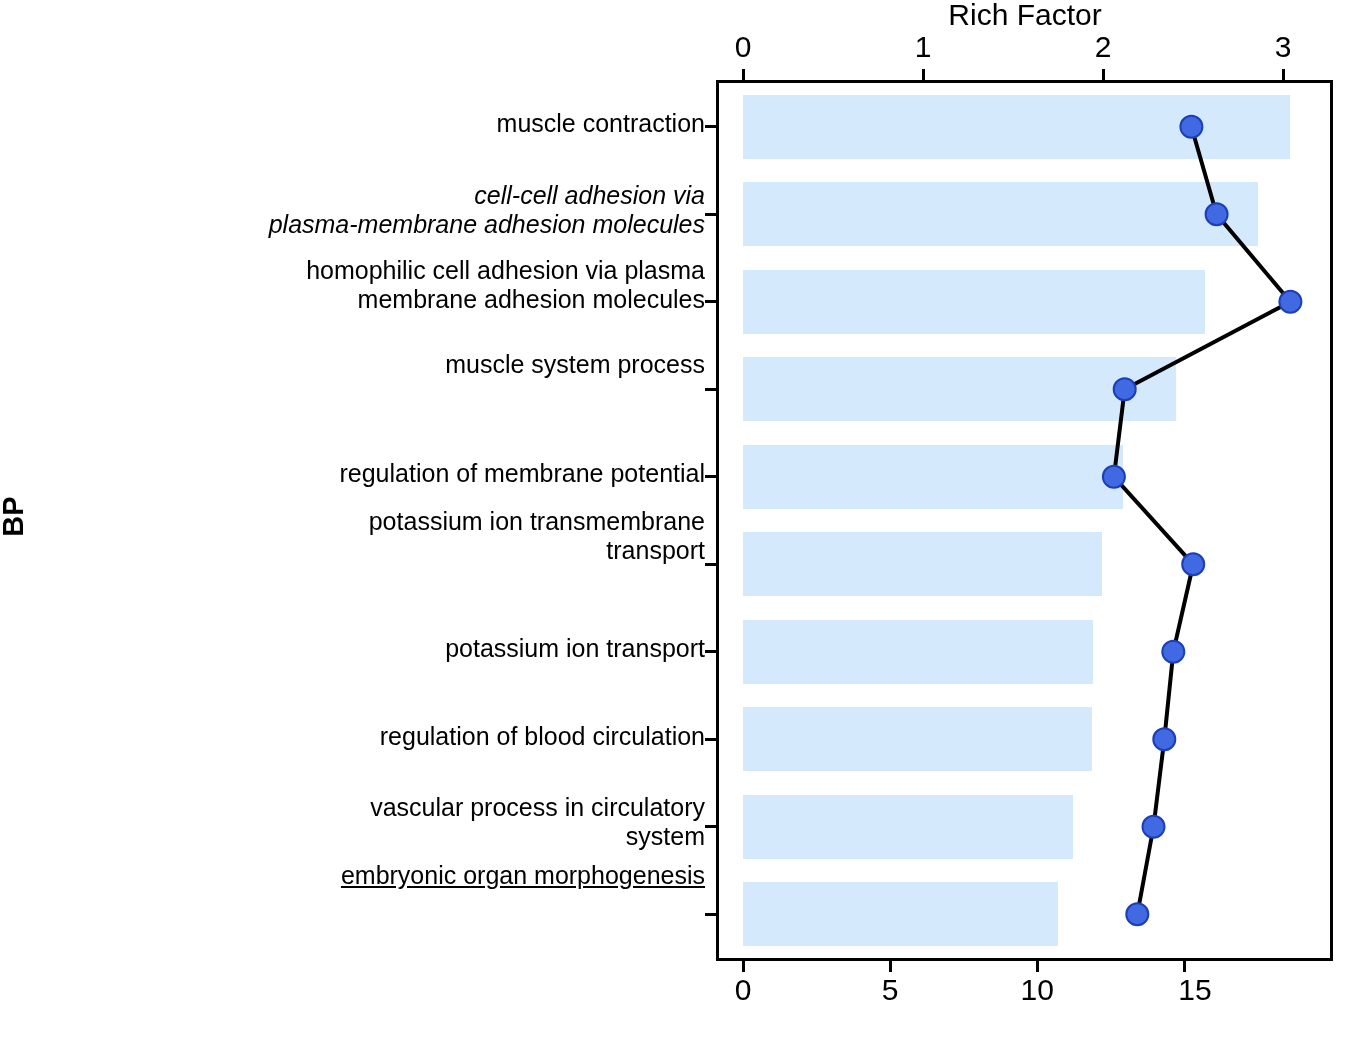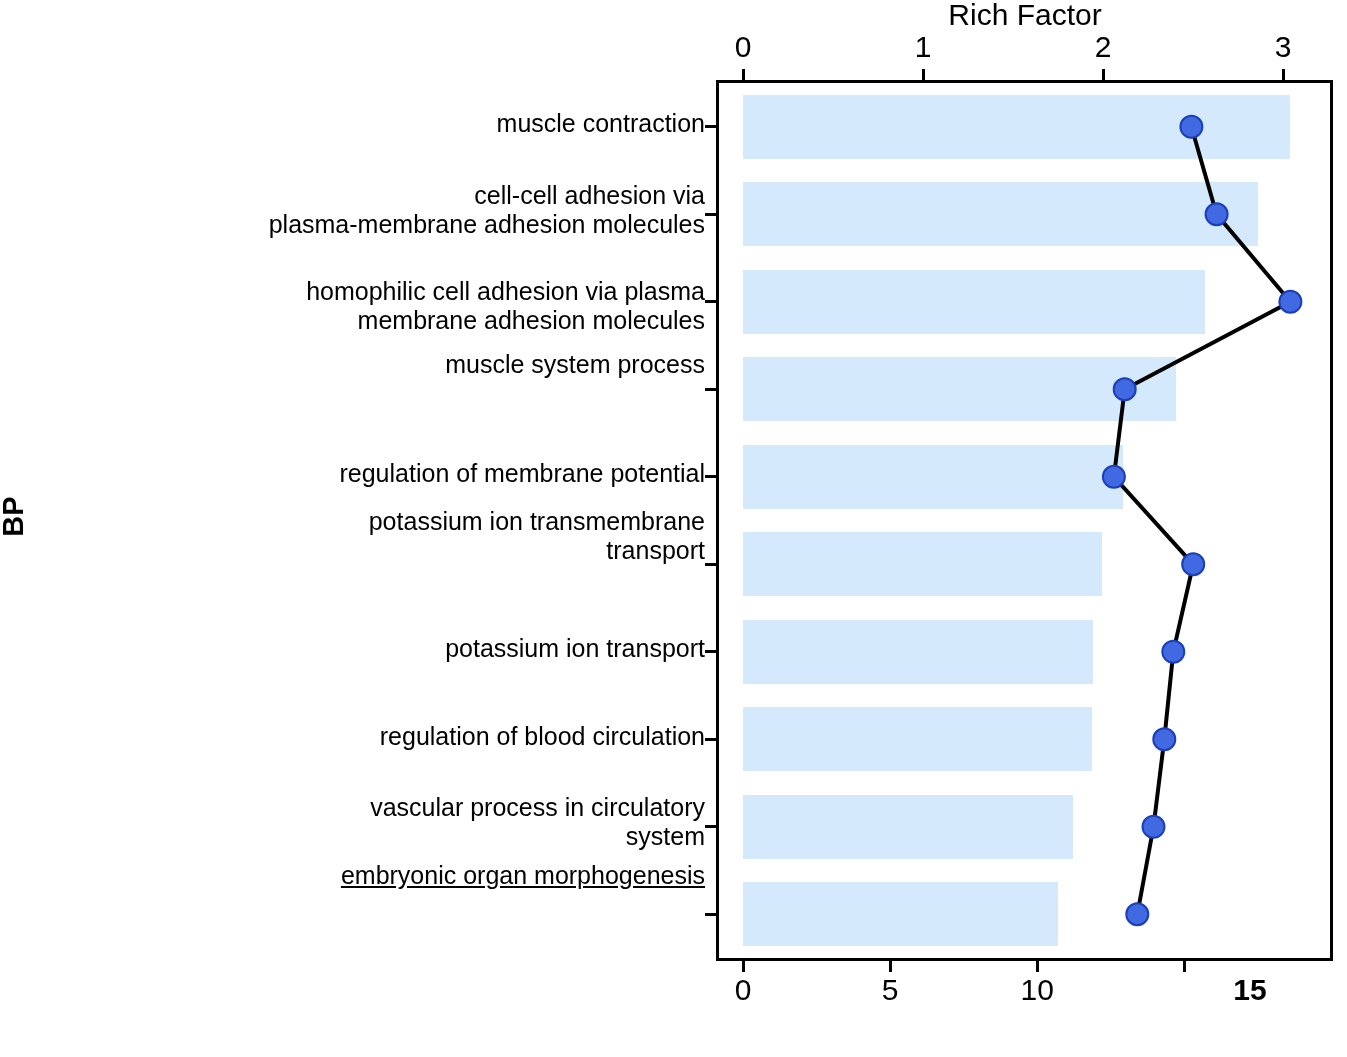--- a/index.html
+++ b/index.html
@@ -136,41 +136,41 @@
     </div>
 
   <div id="bottom-ticks">
       <div class="tick" style="left: 741.5px; top: 961px;"></div>
       <div class="tick-label" style="left: 743px; top: 973px;">0</div>
       <div class="tick" style="left: 888.618px; top: 961px;"></div>
       <div class="tick-label" style="left: 890.118px; top: 973px;">5</div>
       <div class="tick" style="left: 1035.74px; top: 961px;"></div>
       <div class="tick-label" style="left: 1037.24px; top: 973px; text-align: center;">10</div>
       <div class="tick" style="left: 1182.85px; top: 961px;"></div>
-      <div class="tick-label" style="left: 1250px; top: 973px; font-weight: bold;">15</div>
+      <div class="tick-label" style="left: 1195px; top: 973px;">15</div>
     </div>
 
   <div id="cat-ticks">
       <div class="ytick" style="top: 125.25px;"></div>
       <div class="ytick" style="top: 212.75px;"></div>
       <div class="ytick" style="top: 300.25px;"></div>
       <div class="ytick" style="top: 387.75px;"></div>
       <div class="ytick" style="top: 475.25px;"></div>
       <div class="ytick" style="top: 562.75px;"></div>
       <div class="ytick" style="top: 650.25px;"></div>
       <div class="ytick" style="top: 737.75px;"></div>
       <div class="ytick" style="top: 825.25px;"></div>
       <div class="ytick" style="top: 912.75px;"></div>
     </div>
 
   <div id="cat-labels">
       <div class="cat-label-box" style="top: 109.09px;">muscle contraction</div>
-      <div class="cat-label-box" style="top: 180.93px;">cell-cell adhesion via
+      <div class="cat-label-box" style="top: 180.93px; font-style: italic;">cell-cell adhesion via
 plasma-membrane adhesion molecules</div>
-      <div class="cat-label-box" style="top: 277px;">homophilic cell adhesion via plasma
+      <div class="cat-label-box" style="top: 256px;">homophilic cell adhesion via plasma
 membrane adhesion molecules</div>
       <div class="cat-label-box" style="top: 350px;">muscle system process</div>
       <div class="cat-label-box" style="top: 459.09px;">regulation of membrane potential</div>
       <div class="cat-label-box" style="top: 507px;">potassium ion transmembrane
 transport</div>
       <div class="cat-label-box" style="top: 634.09px;">potassium ion transport</div>
       <div class="cat-label-box" style="top: 721.59px;">regulation of blood circulation</div>
       <div class="cat-label-box" style="top: 793.43px;">vascular process in circulatory
 system</div>
       <div class="cat-label-box" style="top: 861px; text-decoration: underline;">embryonic organ morphogenesis</div>

